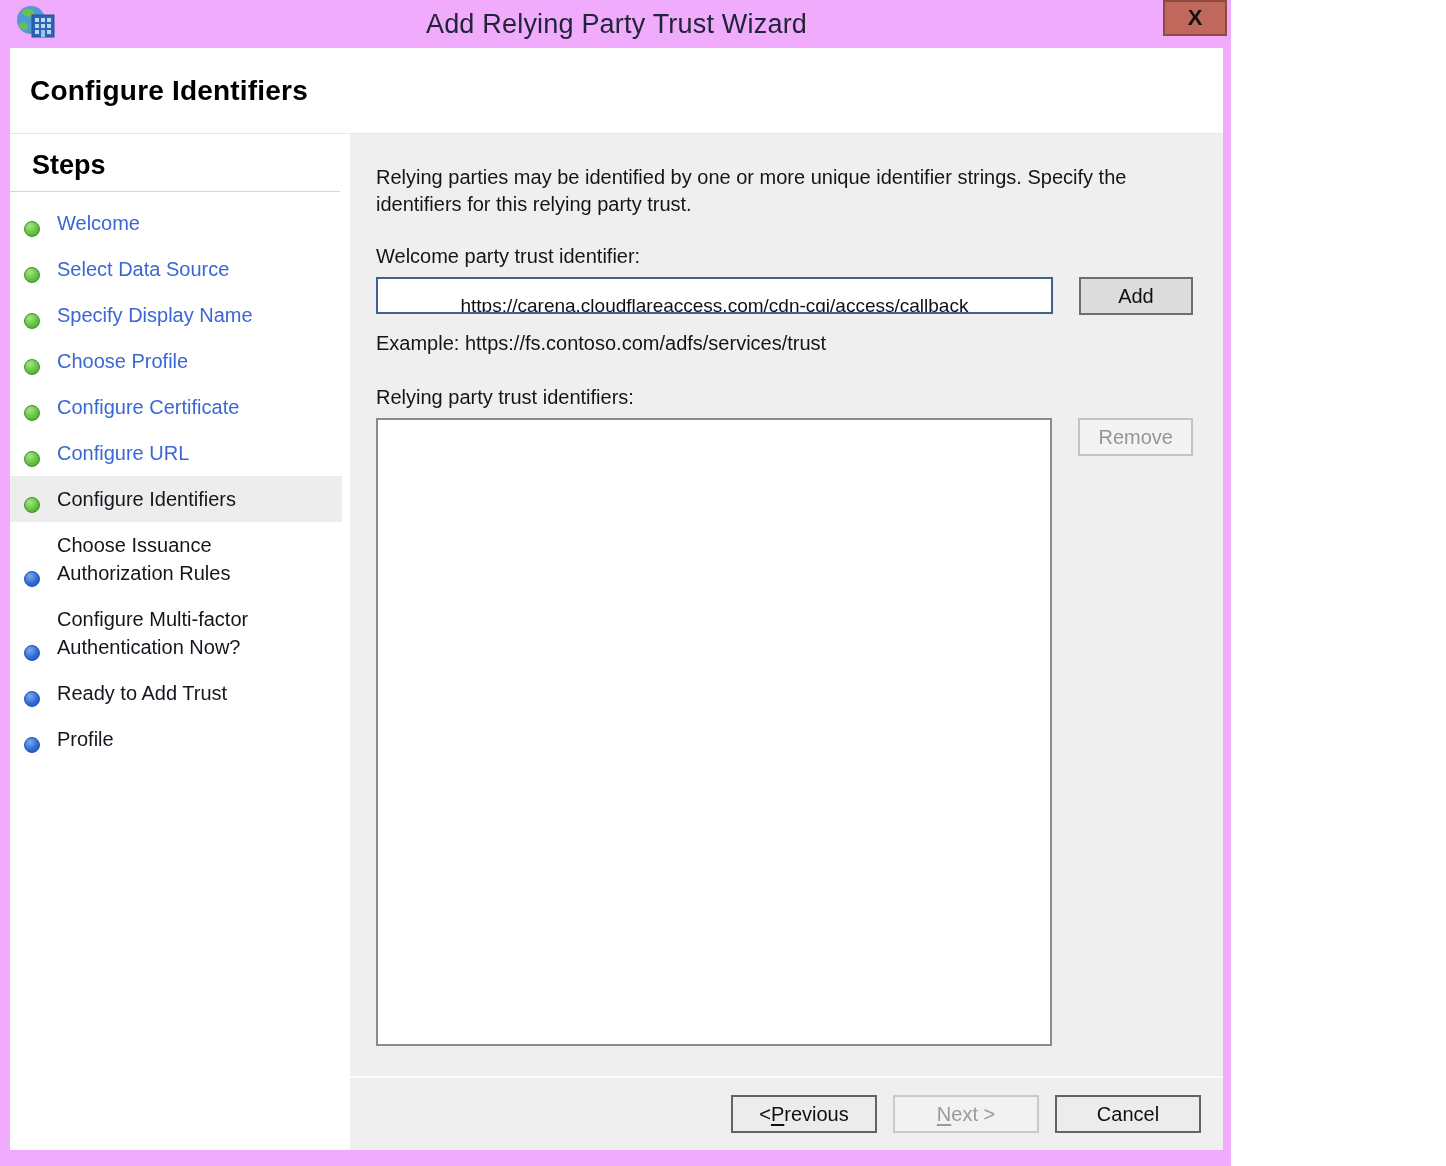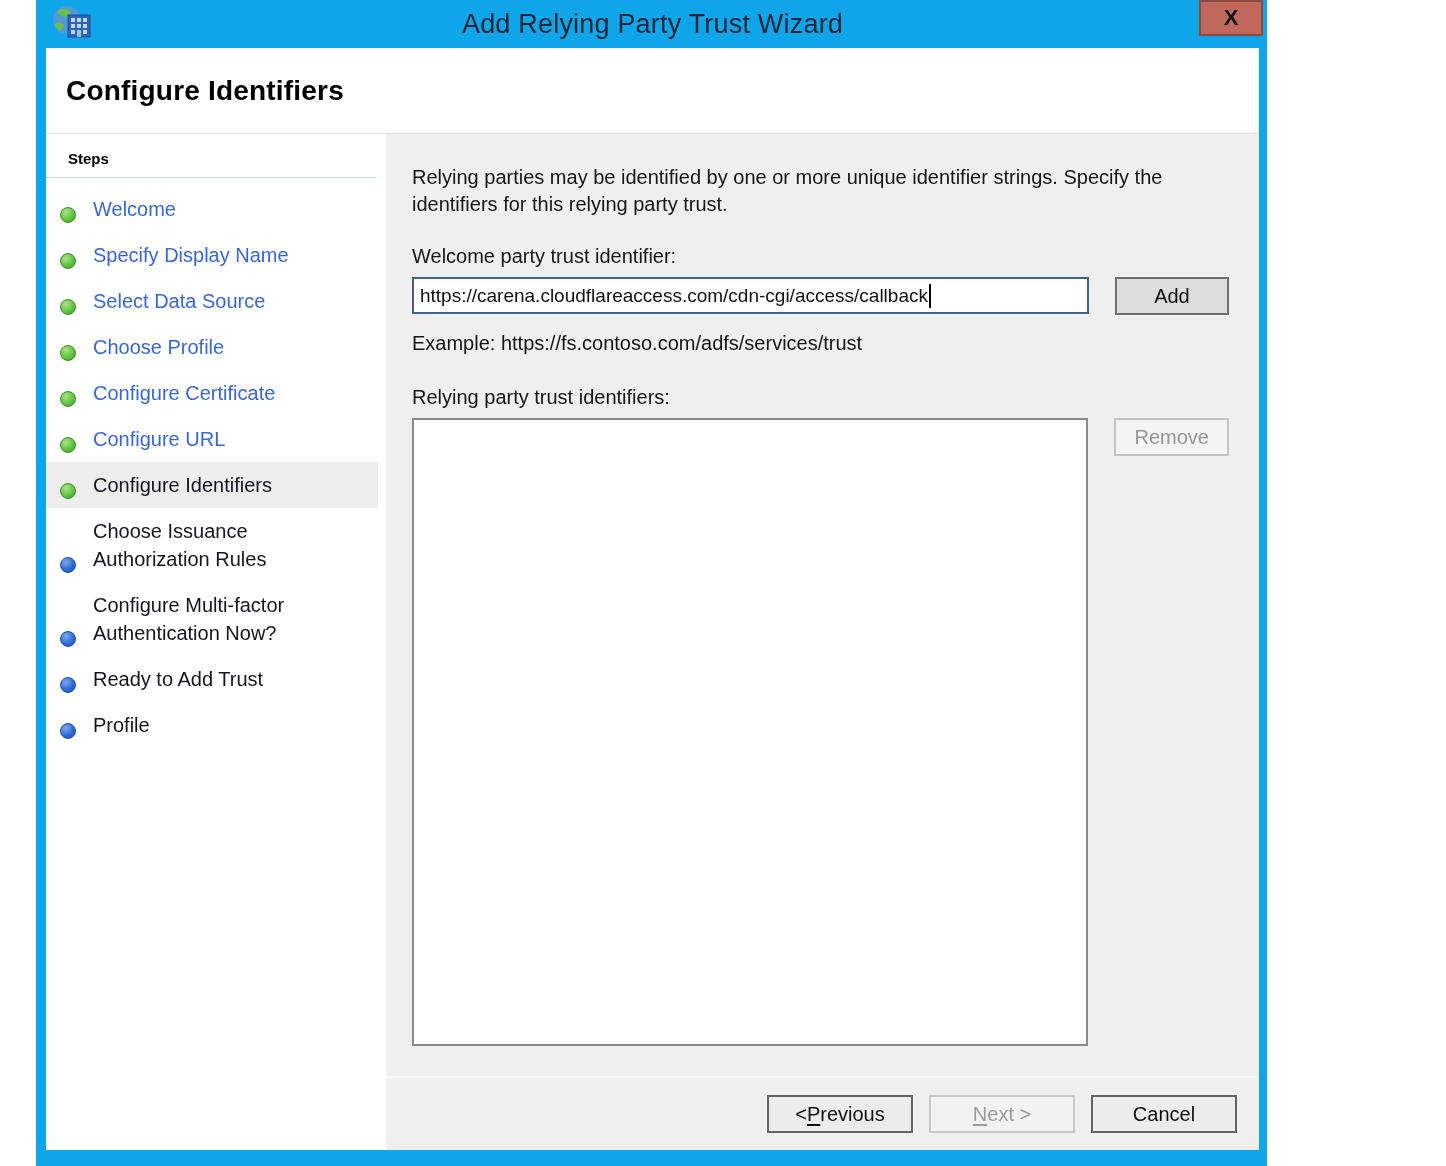--- a/index.html
+++ b/index.html
@@ -5,24 +5,23 @@
   * { box-sizing: border-box; margin: 0; padding: 0; }
   html, body { width: 1446px; height: 1166px; overflow: hidden; }
   body {
     font-family: "Liberation Sans", "DejaVu Sans", sans-serif;
     color: #1a1a1a;
   }
 
   
   .window {
     width: 1231px; height: 1166px;
-    background: #0ea5e9;
+    background: #f0abfc;
     padding: 0 8px 16px 10px;
     position: relative;
-    margin-left: 36px;
   }
   .titlebar {
     height: 48px;
     display: flex; align-items: center; justify-content: center;
     position: relative;
   }
   .titlebar-title {
     font-size: 27px; color: #1f2437; letter-spacing: 0.2px;
   }
   .app-icon { position: absolute; left: 2px; top: 3px; width: 46px; height: 44px; }
@@ -50,21 +49,21 @@
     display: flex; align-items: center;
     padding-left: 20px;
   }
   .page-title { font-size: 28px; font-weight: bold; color: #000; letter-spacing: 0.2px; }
 
   
   .body { flex: 1; display: flex; background: #ffffff; min-height: 0; }
 
   .sidebar { width: 332px; background: #ffffff; padding-top: 6px; }
   .steps-title {
-    font-size: 15px; font-weight: bold; color: #000;
+    font-size: 27px; font-weight: bold; color: #000;
     padding: 10px 0 10px 22px;
   }
   .steps-divider { height: 1px; background: #bddcec; margin-right: 2px; }
   .steps-list { padding-top: 8px; }
   .step {
     display: flex; align-items: flex-end;
     padding: 9px 10px 9px 14px;
     font-size: 20px; line-height: 28px;
   }
   .step .bullet {
@@ -103,20 +102,21 @@
 
   .textbox {
     width: 868px; height: 37px;
     background: #ffffff;
     border: 2px solid #3f618c;
     font-size: 19px; color: #101010;
     padding: 16px 6px;
     display: flex; align-items: center;
     white-space: nowrap; overflow: hidden;
     cursor: text;
+    flex-direction: column;
   }
   .caret { display: inline-block; width: 2px; height: 24px; background: #000; margin-left: 1px; }
 
   .btn {
     width: 146px; height: 38px;
     font-size: 20px; color: #101010;
     background: #dcdcdc;
     border: 2px solid #6e6e6e;
     display: flex; align-items: center; justify-content: center;
     cursor: pointer;
@@ -187,25 +187,25 @@
       <div class="sidebar">
         <div class="steps-title">Steps</div>
         <div class="steps-divider"></div>
         <div class="steps-list">
           <div class="step done">
             <span class="bullet"></span>
             <span class="step-label">Welcome</span>
           </div>
           <div class="step done">
             <span class="bullet"></span>
+            <span class="step-label">Select Data Source</span>
+          </div>
+          <div class="step done">
+            <span class="bullet"></span>
             <span class="step-label">Specify Display Name</span>
-          </div>
-          <div class="step done">
-            <span class="bullet"></span>
-            <span class="step-label">Select Data Source</span>
           </div>
           <div class="step done">
             <span class="bullet"></span>
             <span class="step-label">Choose Profile</span>
           </div>
           <div class="step done">
             <span class="bullet"></span>
             <span class="step-label">Configure Certificate</span>
           </div>
           <div class="step done">

